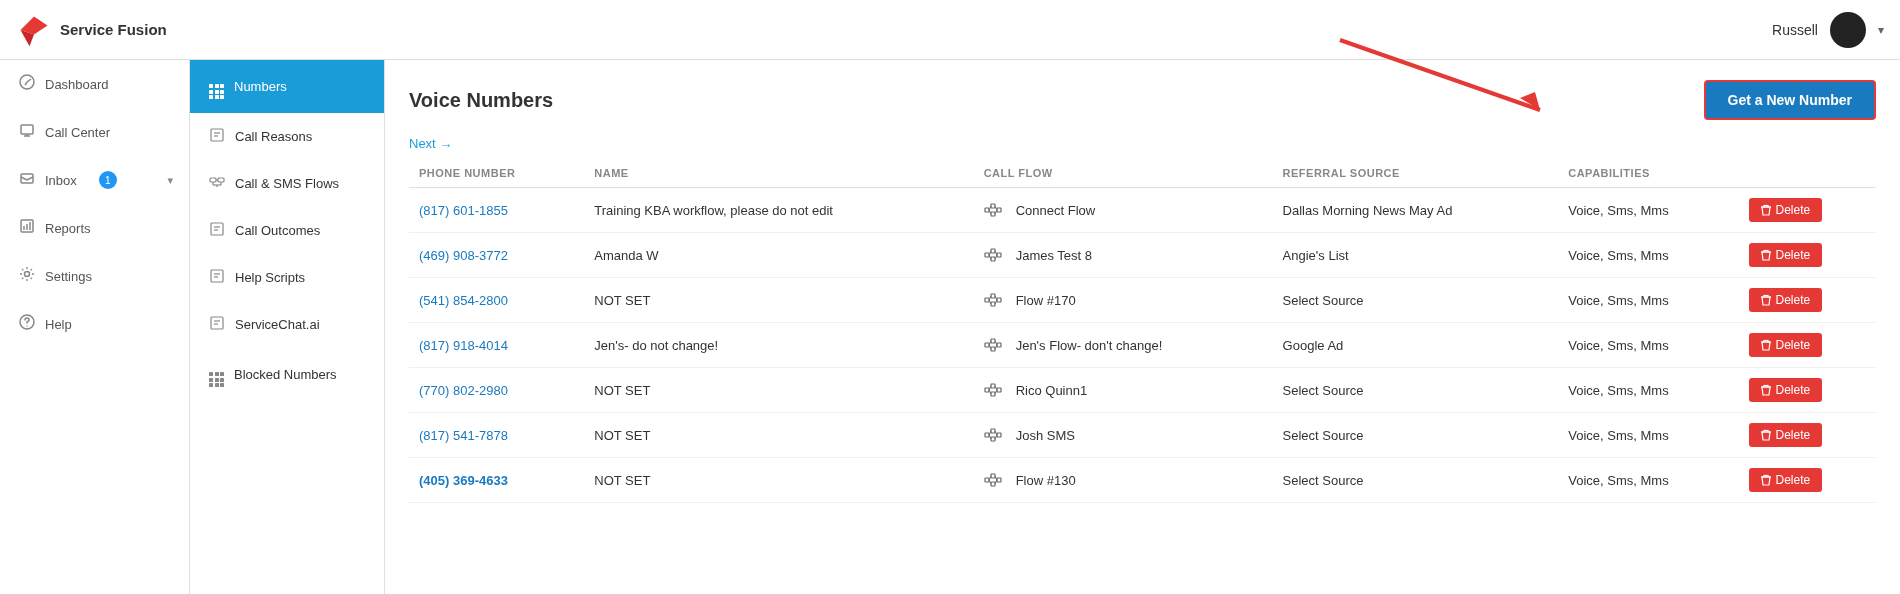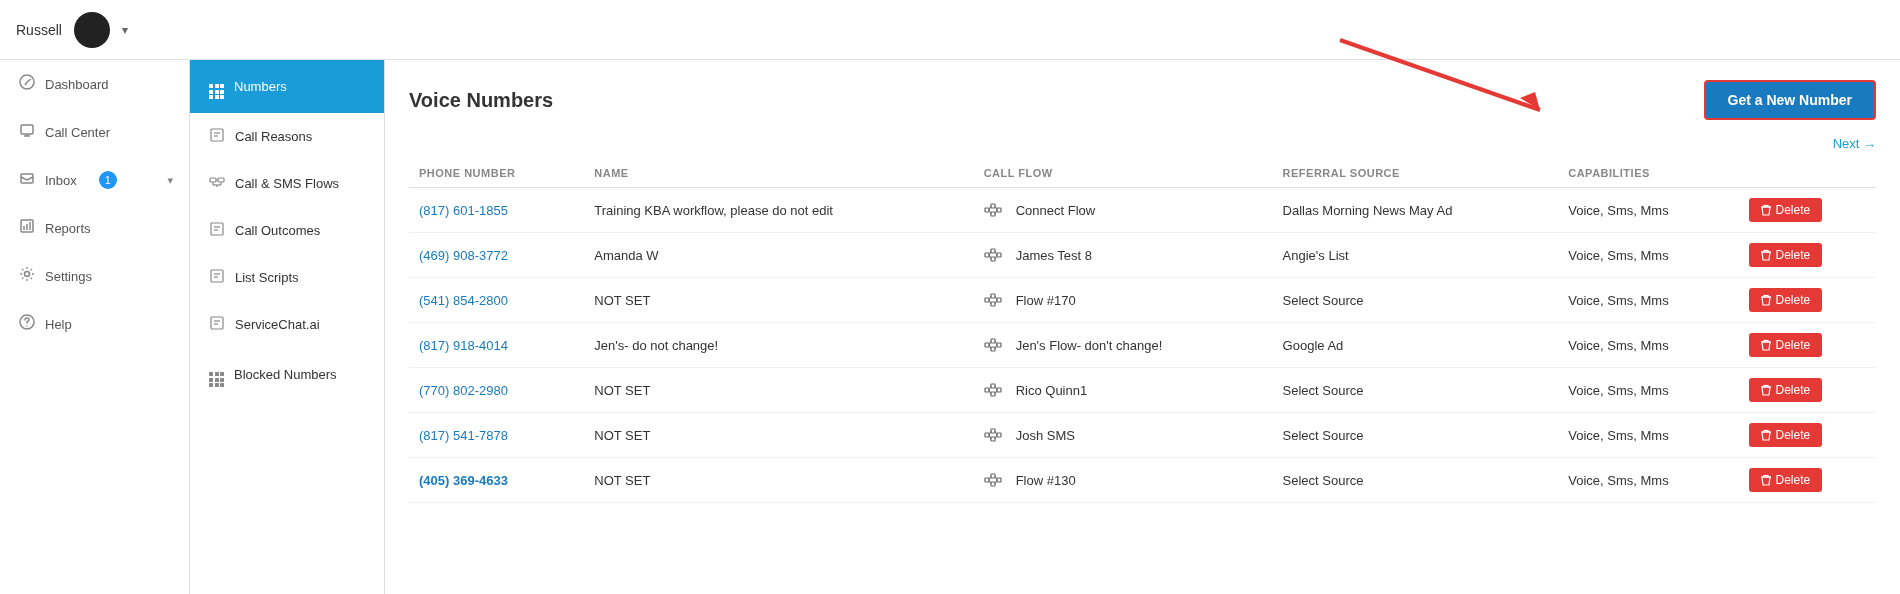--- a/index.html
+++ b/index.html
@@ -157,21 +157,21 @@
       color: #fff;
       border: 2px solid #e53935;
       padding: 10px 22px;
       border-radius: 4px;
       cursor: pointer;
       font-size: 14px;
       font-weight: bold;
     }
     .pagination-row {
       display: flex;
-      justify-content: flex-end;
+      justify-content: flex-start;
       margin-bottom: 8px;
     }
     .next-link {
       color: #1a9cd8;
       cursor: pointer;
       font-size: 13px;
       text-decoration: none;
     }
 
     
@@ -243,20 +243,28 @@
       width: 4px;
       height: 4px;
       background: currentColor;
       border-radius: 0.5px;
     }
   </style>
 </head>
 <body>
 
 <div class="top-header">
+  <div class="brand">
+
+    <svg class="brand-logo" viewBox="0 0 40 40">
+      <polygon points="5,20 20,5 35,15 20,25" fill="#e53935"></polygon>
+      <polygon points="5,20 20,25 15,38" fill="#c62828"></polygon>
+    </svg>
+    <span class="brand-name">Service Fusion</span>
+  </div>
   <div class="header-right">
     <span class="user-name">Russell</span>
     <div class="user-avatar"></div>
     <span class="header-chevron">▾</span>
   </div>
 </div>
 
 <div class="arrow-annotation">
   <svg width="260" height="120" viewBox="0 0 260 120">
     <line x1="20" y1="20" x2="220" y2="90" stroke="#e53935" stroke-width="4"></line>
@@ -386,21 +394,21 @@
       <span>Call Outcomes</span>
     </div>
     <div class="sub-nav-item">
       <span class="icon">
         <svg width="16" height="16" viewBox="0 0 16 16" fill="none">
           <rect x="2" y="2" width="12" height="12" rx="1" stroke="#888" stroke-width="1.2"></rect>
           <line x1="5" y1="6" x2="11" y2="6" stroke="#888" stroke-width="1.2"></line>
           <line x1="5" y1="9" x2="9" y2="9" stroke="#888" stroke-width="1.2"></line>
         </svg>
       </span>
-      <span>List Scripts</span>
+      <span>Help Scripts</span>
     </div>
     <div class="sub-nav-item">
       <span class="icon">
         <svg width="16" height="16" viewBox="0 0 16 16" fill="none">
           <rect x="2" y="2" width="12" height="12" rx="1" stroke="#888" stroke-width="1.2"></rect>
           <line x1="5" y1="6" x2="11" y2="6" stroke="#888" stroke-width="1.2"></line>
           <line x1="5" y1="9" x2="9" y2="9" stroke="#888" stroke-width="1.2"></line>
         </svg>
       </span>
       <span>ServiceChat.ai</span>

